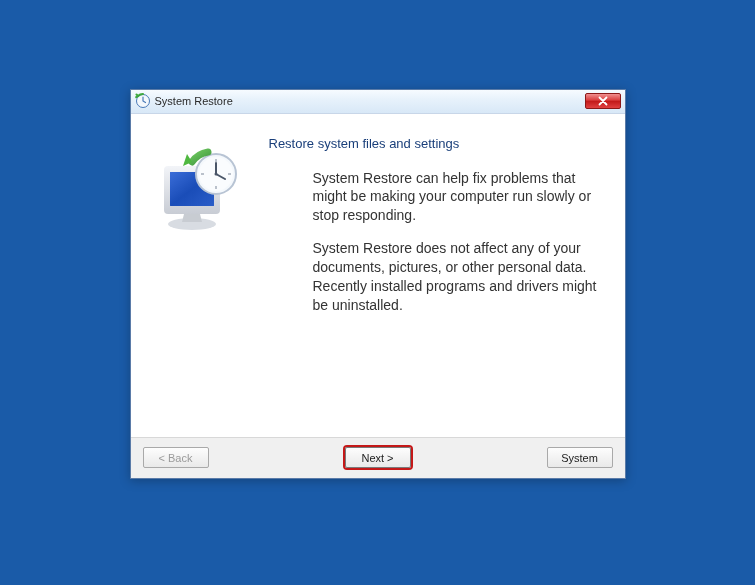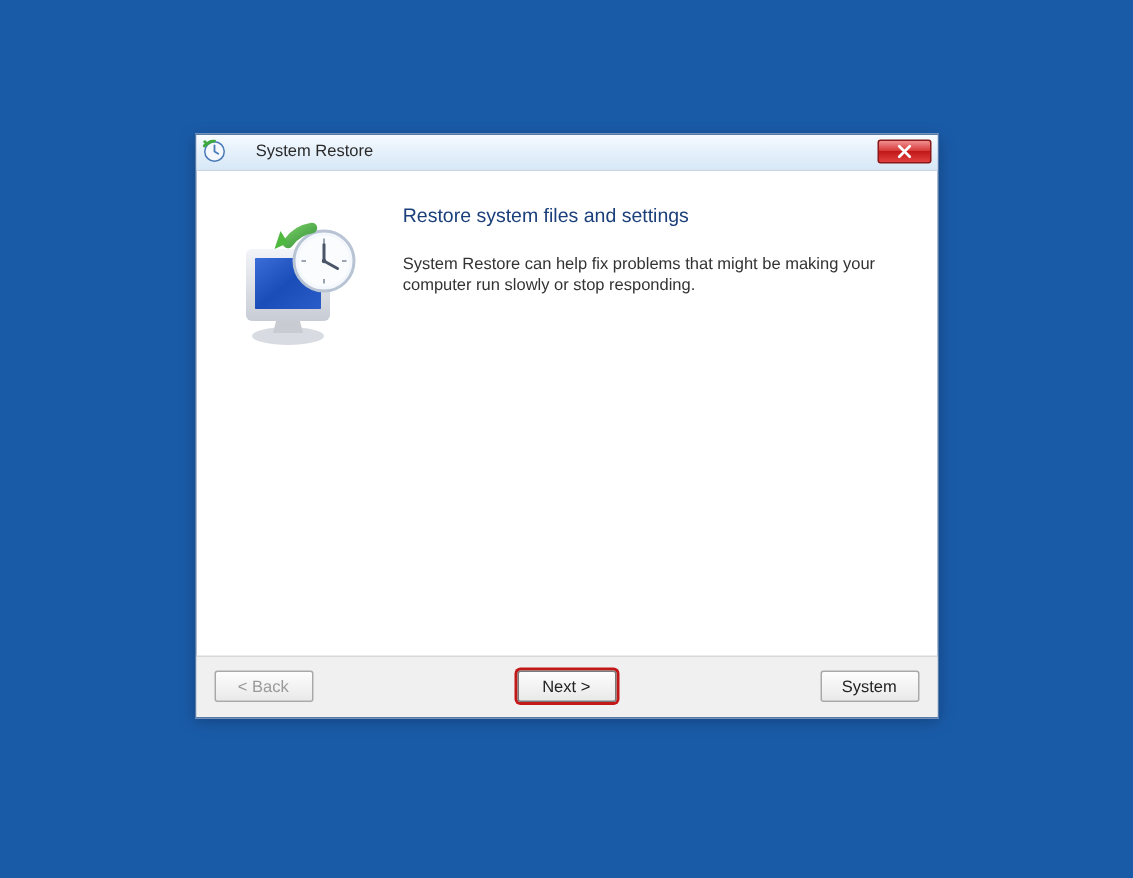--- a/index.html
+++ b/index.html
@@ -18,21 +18,21 @@
       display: flex; flex-direction: column;
       position: relative;
       top: -9px;
     }
     .titlebar {
       height: 24px;
       background: linear-gradient(to bottom, #f6fbff 0%, #e6f1fb 45%, #d8e8f7 100%);
       border-bottom: 1px solid #c8d6e8;
       display: flex; align-items: center;
       padding: 0 4px;
-      gap: 20px;
+      gap: 4px;
     }
     .titlebar-icon {
       width: 16px; height: 16px;
       flex-shrink: 0;
     }
     .titlebar-title {
       font-size: 11px; color: #2a2a2a;
       flex: 1;
     }
     .close-btn {
@@ -63,25 +63,26 @@
       flex: 1;
       padding: 22px 24px 8px 0;
     }
     .heading {
       font-size: 13px;
       color: #1a3f7a;
       margin-bottom: 18px;
       font-weight: 400;
     }
     .para {
-      font-size: 11px;
+      font-size: 14px;
       color: #333;
       line-height: 1.35;
       margin-bottom: 14px;
       max-width: 320px;
+      margin-left: 44px;
     }
     .footer {
       height: 40px;
       background: #f0f0f0;
       display: flex;
       align-items: center;
       justify-content: space-between;
       gap: 8px;
       padding: 0 12px;
     }
@@ -166,20 +167,21 @@
           <linearGradient id="greenGrad" x1="0" y1="0" x2="1" y2="1">
             <stop offset="0" stop-color="#6fc85f"></stop>
             <stop offset="1" stop-color="#3f983f"></stop>
           </linearGradient>
         </defs>
       </svg>
     </div>
     <div class="rightcol">
       <h1 class="heading">Restore system files and settings</h1>
       <p class="para">System Restore can help fix problems that might be making your computer run slowly or stop responding.</p>
+      <p class="para">System Restore does not affect any of your documents, pictures, or other personal data. Recently installed programs and drivers might be uninstalled.</p>
     </div>
   </div>
 
   <div class="footer">
     <button class="btn" disabled="">&lt; Back</button>
     <button class="btn highlighted">Next &gt;</button>
     <button class="btn">System</button>
   </div>
 
 </div>

